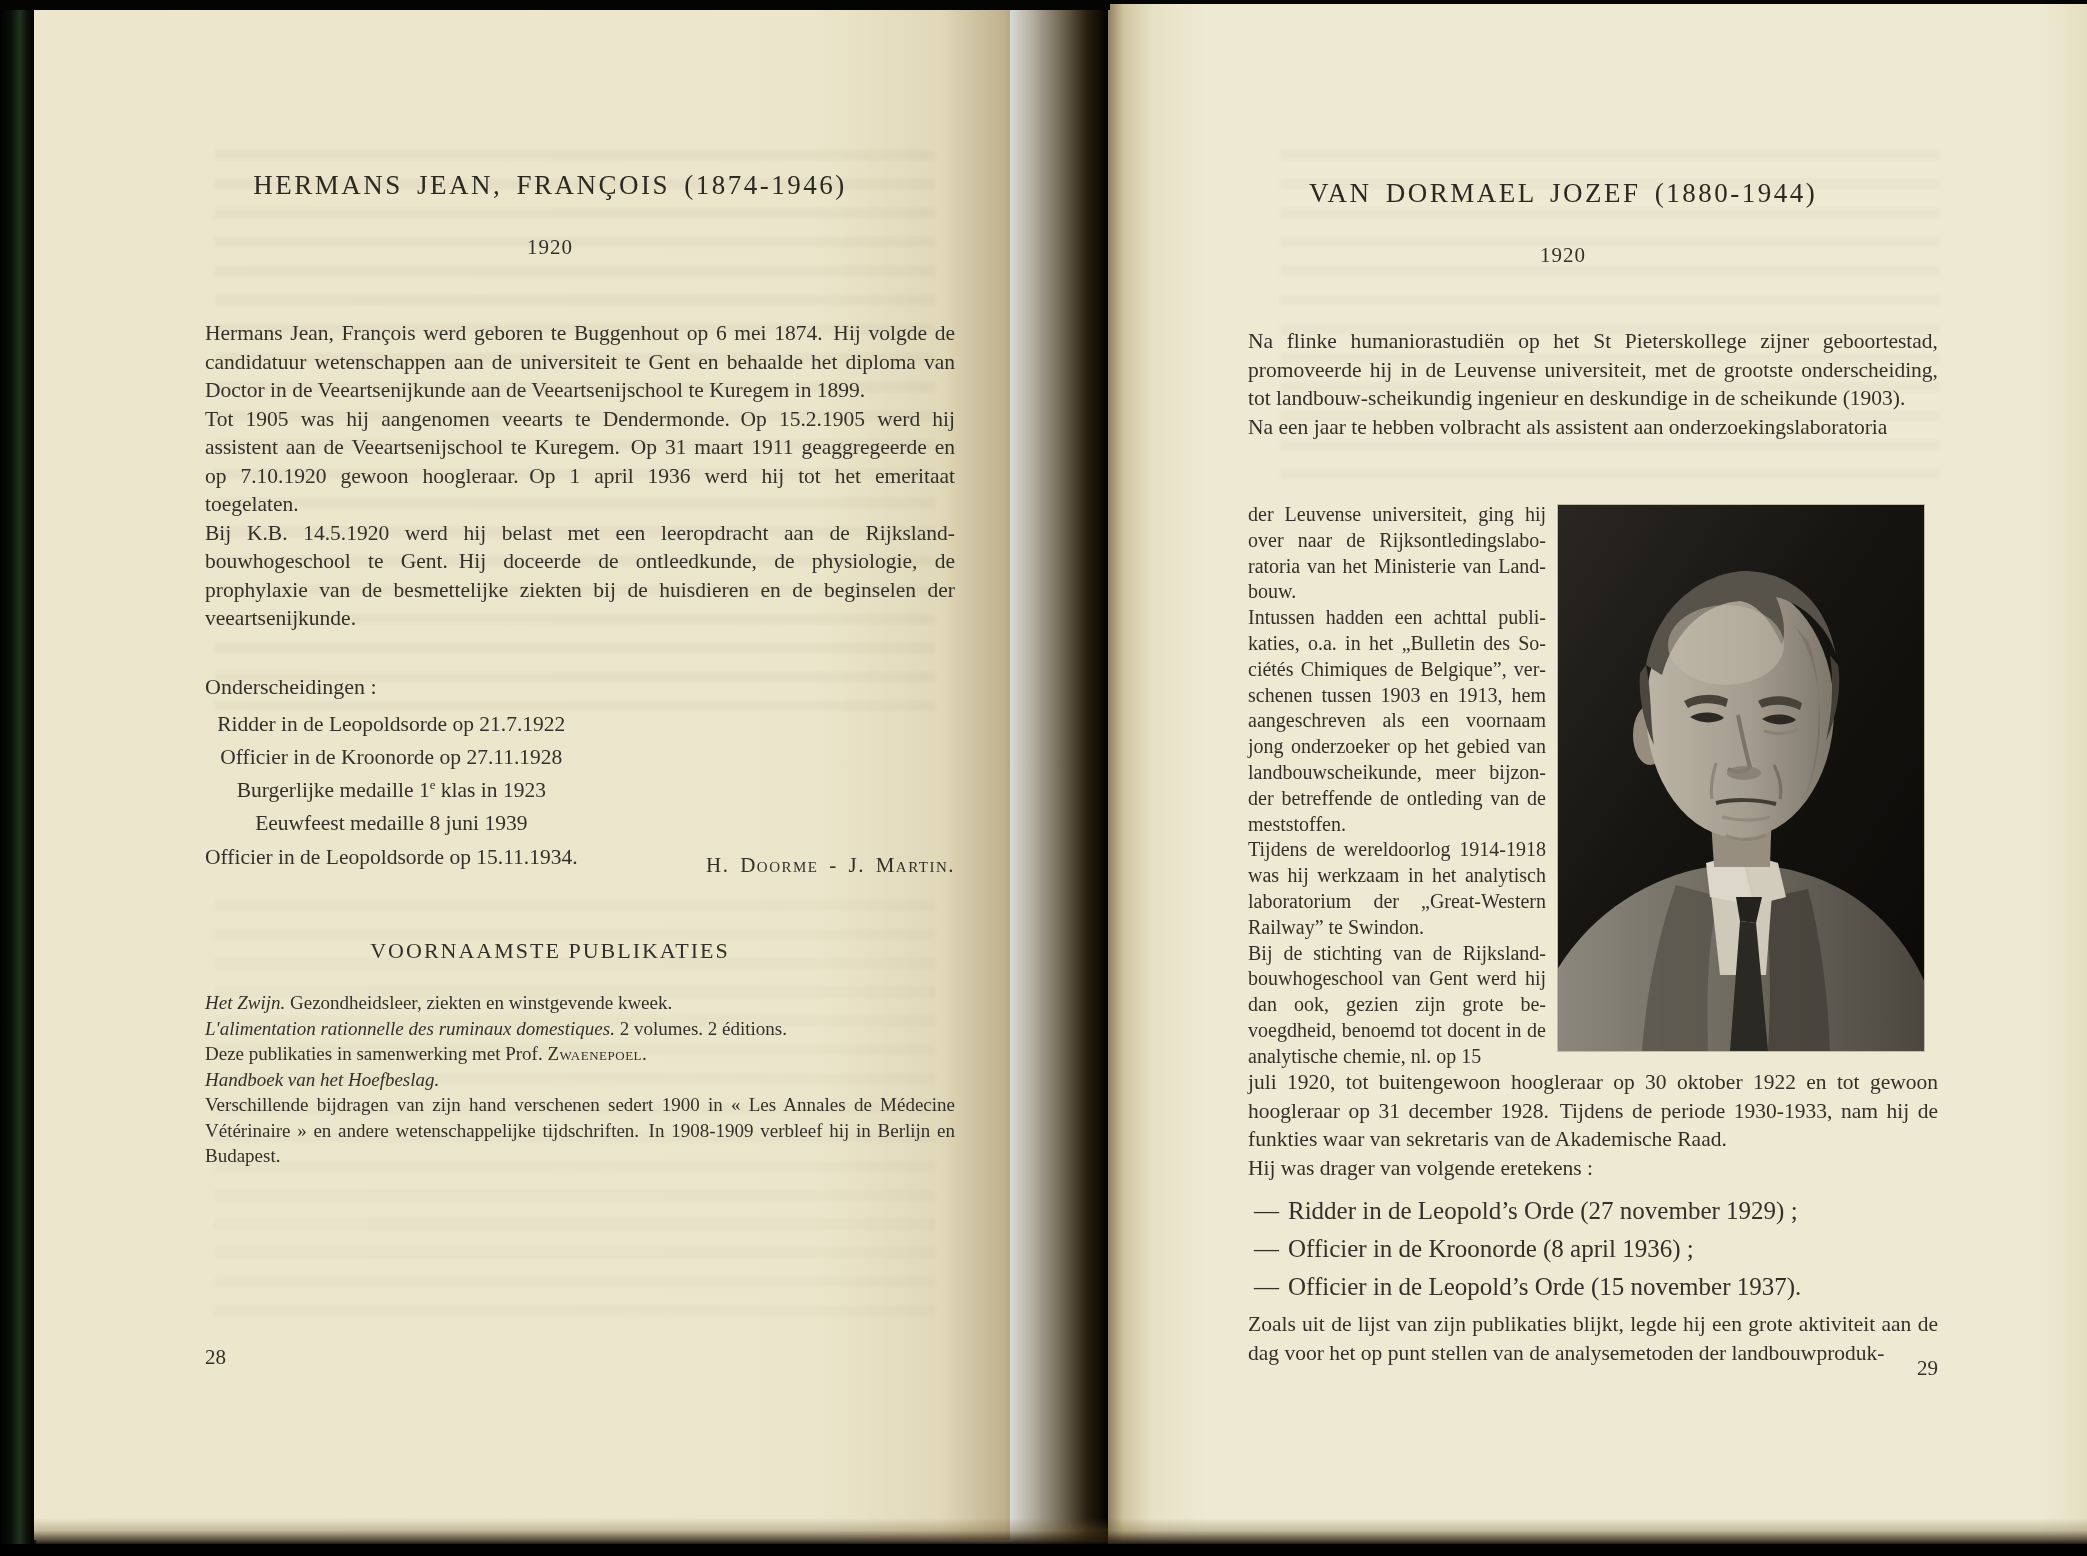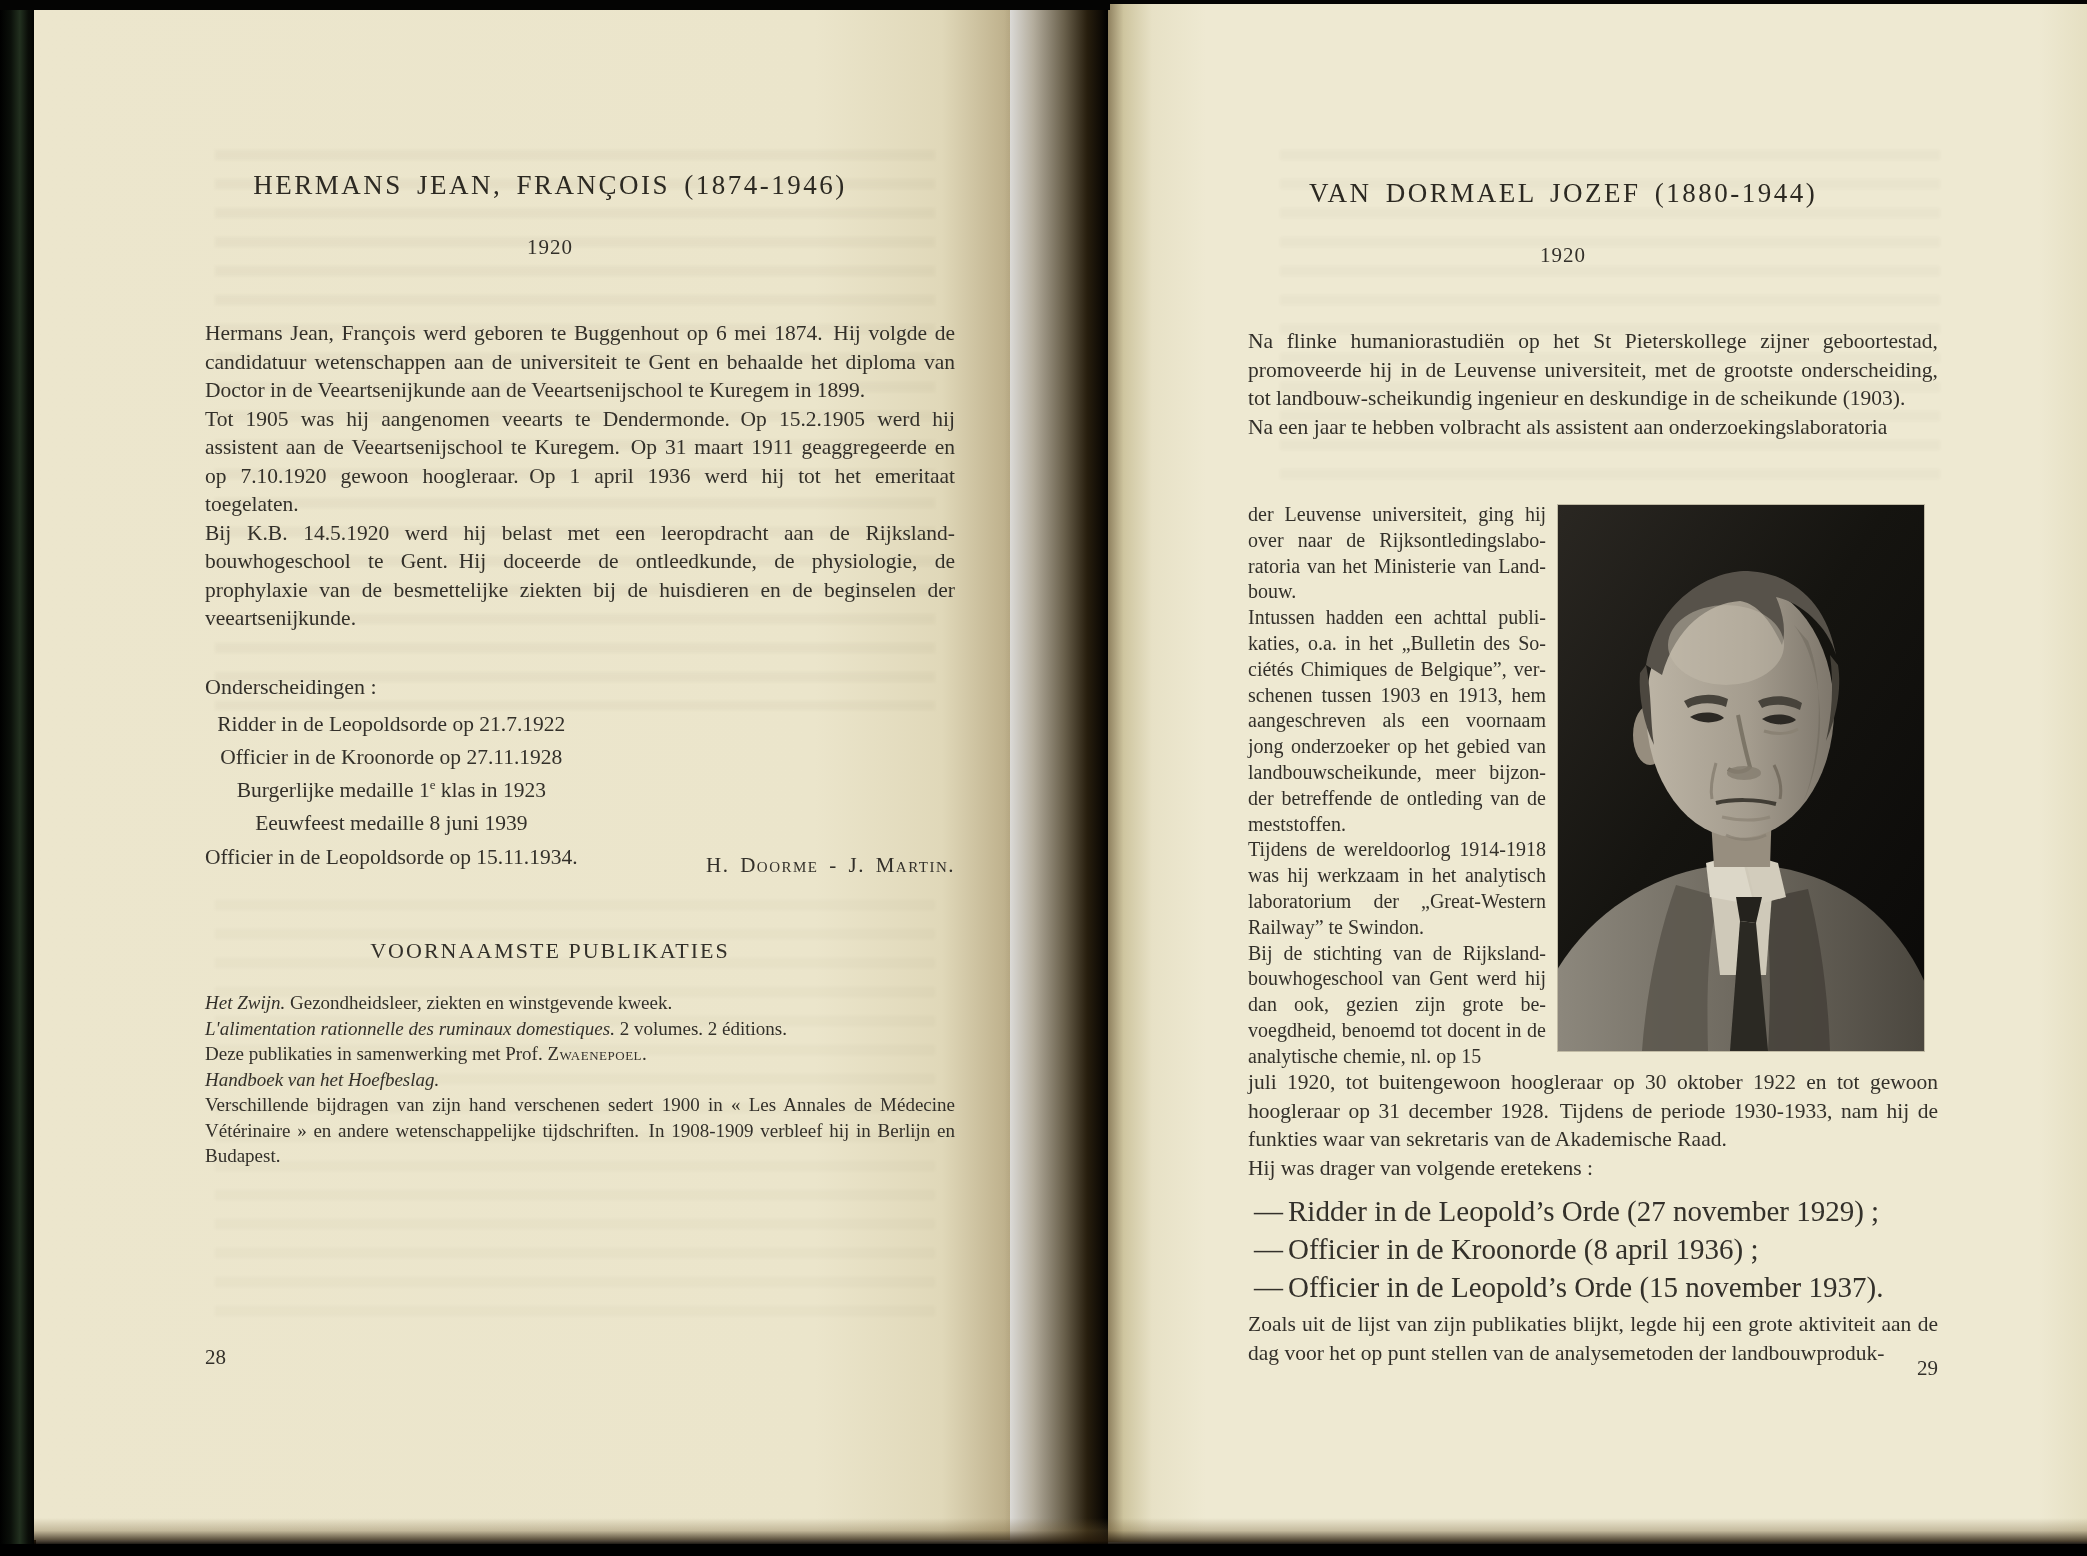--- a/index.html
+++ b/index.html
@@ -36,21 +36,21 @@
   .narrowtxt{font-size:20px;line-height:25.8px;text-align:justify;width:298px;}
   .honhead{font-size:22px;}
   .hon-row{font-size:21.5px;line-height:28px;text-align:center;}
   .hon-row sup{font-size:13px;}
   .signature{width:100%;text-align:right;font-size:21px;font-variant:small-caps;
              letter-spacing:1.5px;word-spacing:4px;}
   .pubhead{width:100%;text-align:center;font-size:22px;letter-spacing:2px;margin-left:-30px;}
   .pubs{font-size:19px;line-height:25.5px;text-align:left;}
   .pubs .it{font-style:italic;}
   .pubs .sc{font-variant:small-caps;letter-spacing:.5px;}
-  .rhon-row{font-size:29px;line-height:38px;white-space:nowrap;}
+  .rhon-row{font-size:25px;line-height:38px;white-space:nowrap;}
   .rhon-row .dash{display:inline-block;width:34px;padding-left:6px;}
   .pagenum{font-size:21px;}
   .portrait{box-shadow:0 0 0 1px rgba(60,50,30,.25);}
 </style>
 </head>
 <body>
 
 <div class="stage">
 
   <div class="abs cover-left"></div>

